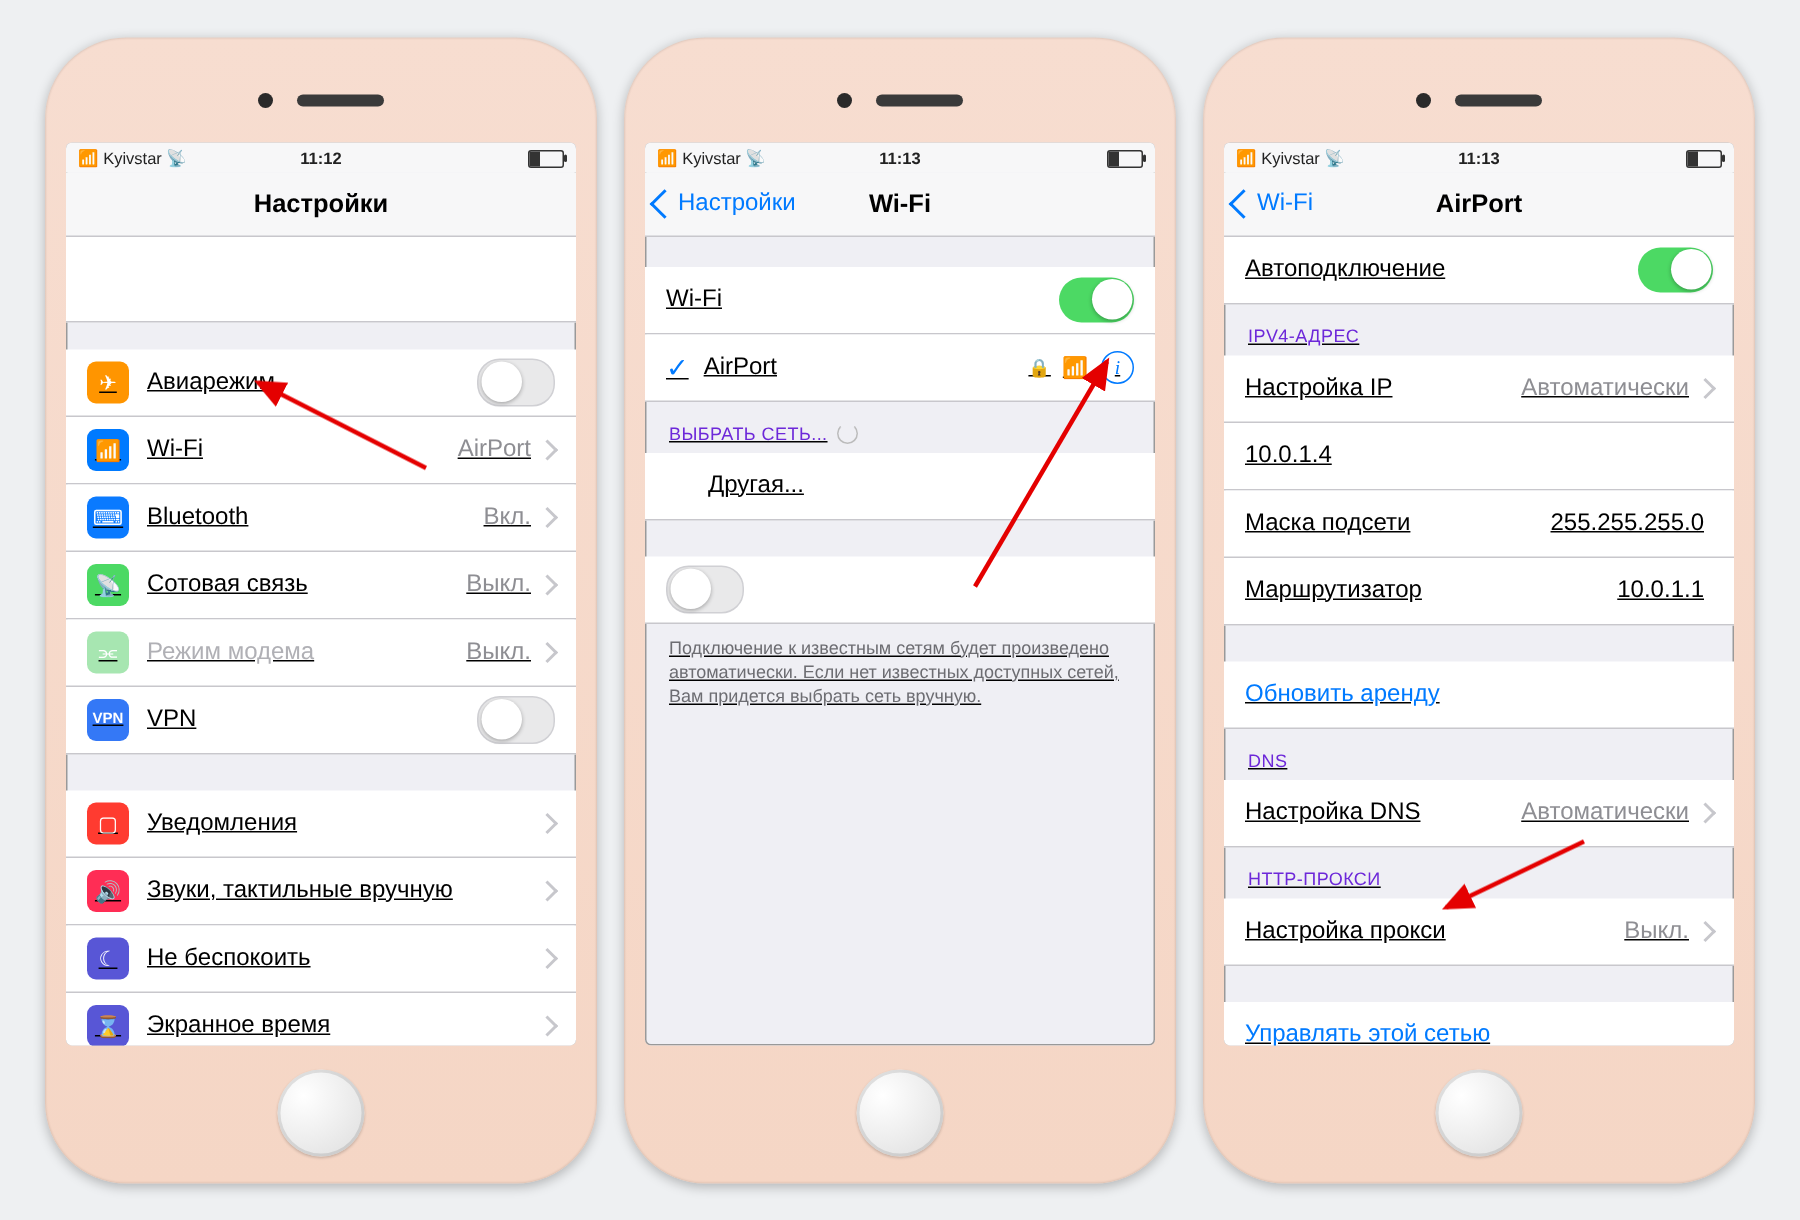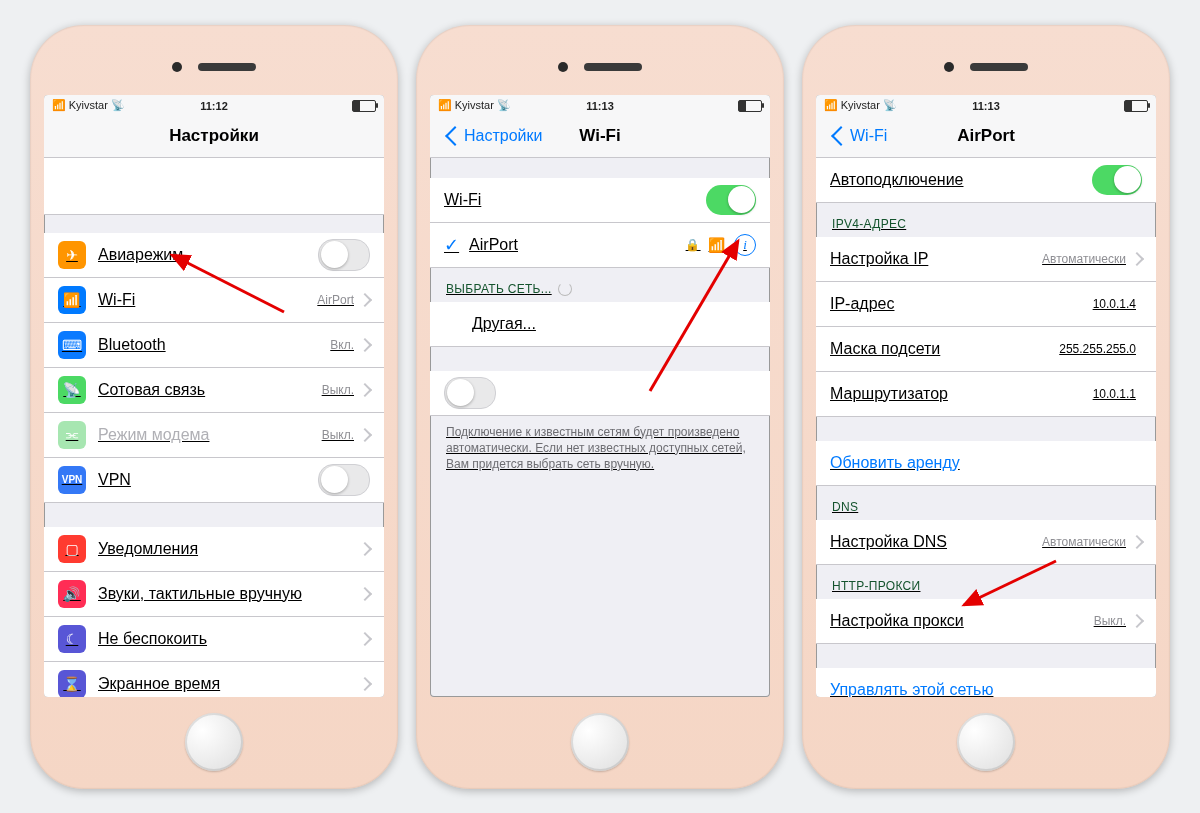--- a/index.html
+++ b/index.html
@@ -53,35 +53,35 @@
     height:18px; font-size:11px; display:flex; align-items:center;
     padding:2px 8px 0; background:#f7f7f8; color:#222; justify-content:space-between;
   }
   .status .mid { position:absolute; left:0; right:0; text-align:center; font-weight:600; }
   .status .right { display:flex; align-items:center; gap:4px; }
   .batt { width:22px; height:10px; border:1px solid #333; border-radius:2px; position:relative; }
   .batt::after { content:""; position:absolute; right:-3px; top:2px; width:2px; height:5px; background:#333; border-radius:1px; }
   .batt i { display:block; height:100%; width:30%; background:#333; }
 
   
-  .nav { height:42px; background:#f7f7f8; border-bottom:1px solid #c8c7cc; position:relative; display:flex; align-items:center;padding-left:12px; }
+  .nav { height:42px; background:#f7f7f8; border-bottom:1px solid #c8c7cc; position:relative; display:flex; align-items:center; }
   .nav .title { position:absolute; left:0; right:0; text-align:center; font-weight:700; font-size:17px; color:#000; }
   .nav .back { display:flex; align-items:center; color:#007aff; font-size:16px; padding-left:6px; gap:2px; cursor:pointer; z-index:2; }
   .chev-l { width:12px; height:12px; border-left:2.5px solid #007aff; border-bottom:2.5px solid #007aff; transform:rotate(45deg); }
 
   .content { flex:1; overflow-y:auto;text-decoration:underline; }
-  .group-title { font-size:12px; color:#14532d; padding:14px 16px 6px; text-transform:uppercase; letter-spacing:.3px; display:flex; align-items:center; gap:6px; }
+  .group-title { font-size:12px; color:#6d28d9; padding:14px 16px 6px; text-transform:uppercase; letter-spacing:.3px; display:flex; align-items:center; gap:6px; }
   .cell {
     background:#fff; min-height:44px; display:flex; align-items:center;
     padding:0 14px 0 14px; border-bottom:.5px solid #c8c7cc; position:relative; font-size:16px;
   }
   .cell:first-child { border-top:.5px solid #c8c7cc; }
   .cell .icon { width:28px; height:28px; border-radius:6px; margin-right:12px; display:flex; align-items:center; justify-content:center; color:#fff; font-size:14px; }
   .cell .label { flex:1; color:#000; }
-  .cell .detail { color:#8e8e93; font-size:12px; margin-right:6px; }
+  .cell .detail { color:#8e8e93; font-size:16px; margin-right:6px; }
   .chev { width:8px; height:8px; border-right:2px solid #c7c7cc; border-top:2px solid #c7c7cc; transform:rotate(45deg); }
   .cell.disabled .label { color:#b0b0b5; }
   .cell.link .label { color:#007aff; }
   .cell.indent { padding-left:42px; }
 
   .switch { width:50px; height:30px; border-radius:15px; position:relative; }
   .switch.on { background:#4cd964; }
   .switch.off { background:#e9e9ea; border:.5px solid #d0d0d4; }
   .switch .knob { position:absolute; width:27px; height:27px; background:#fff; border-radius:50%; top:1.5px; box-shadow:0 1px 3px rgba(0,0,0,.3); }
   .switch.on .knob { right:1.5px; }
@@ -312,21 +312,20 @@
             </span>
       </div>
 
       <div class="group-title">IPV4-АДРЕС</div>
       <div class="cell">
         <span class="label">Настройка IP</span>
         <span class="detail">Автоматически</span>
         <span class="chev"></span>
       </div>
       <div class="cell">
-        <span class="label">IP-адрес</span>
         <span class="detail" style="color:#000">10.0.1.4</span>
       </div>
       <div class="cell">
         <span class="label">Маска подсети</span>
         <span class="detail" style="color:#000">255.255.255.0</span>
       </div>
       <div class="cell">
         <span class="label">Маршрутизатор</span>
         <span class="detail" style="color:#000">10.0.1.1</span>
       </div>

